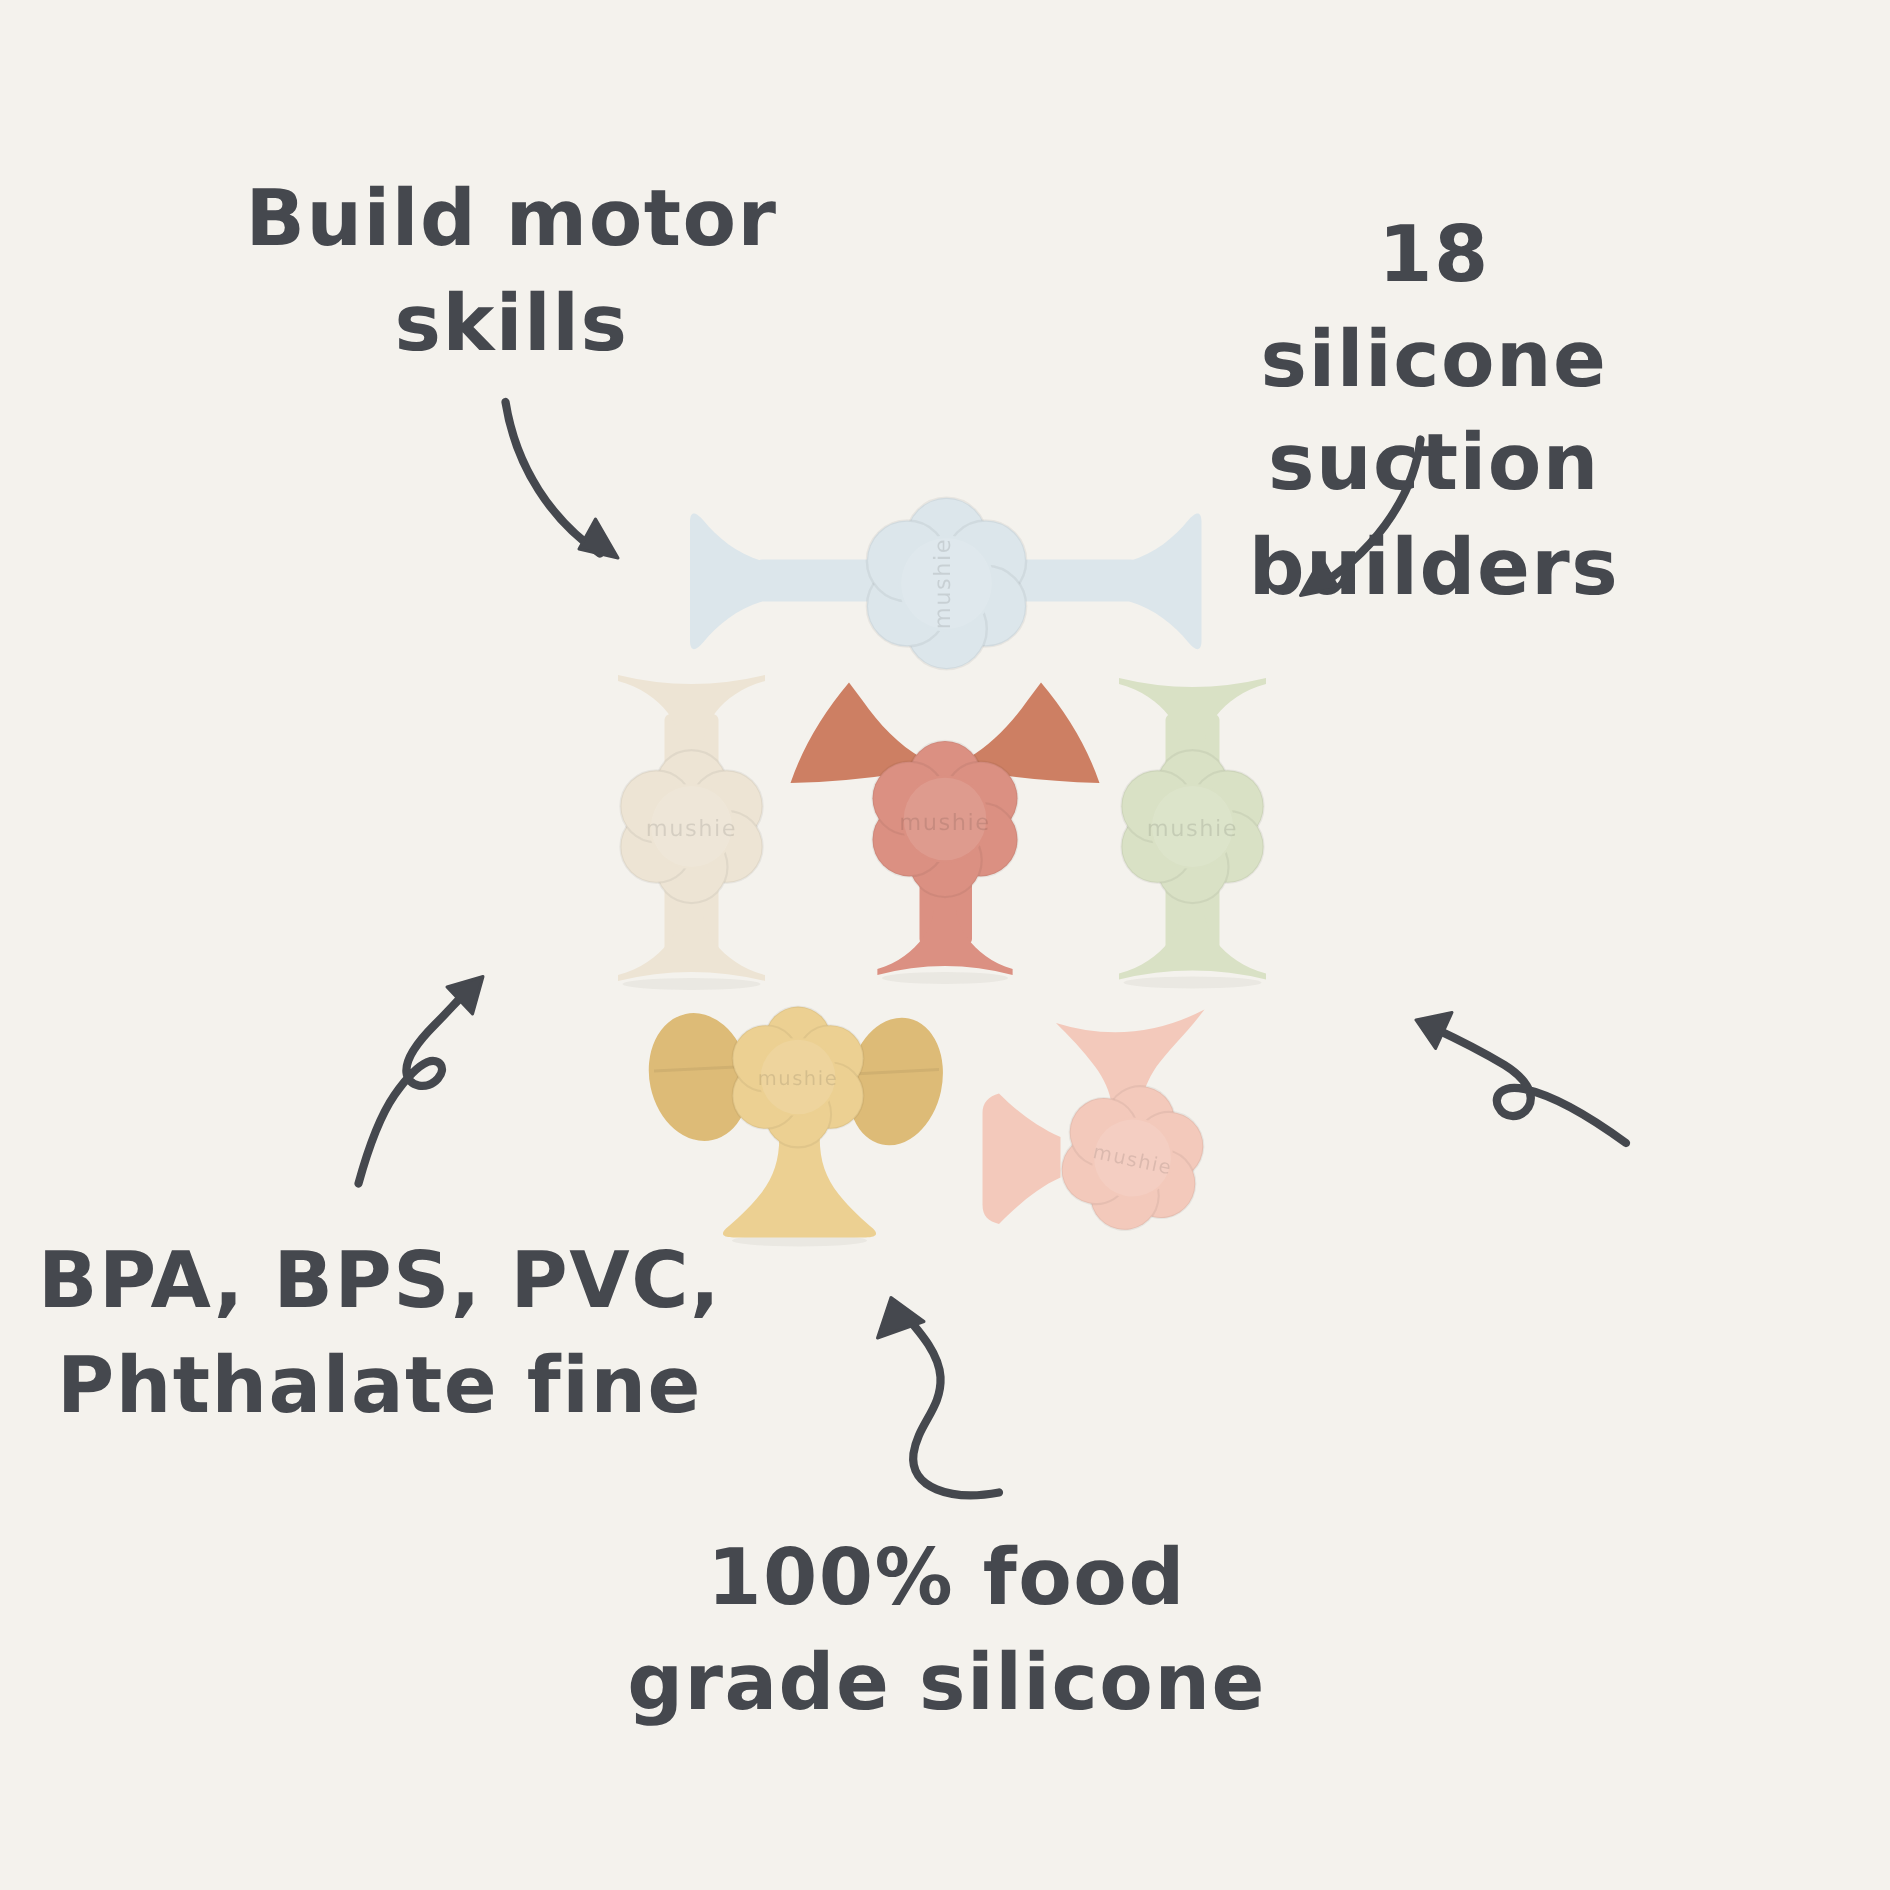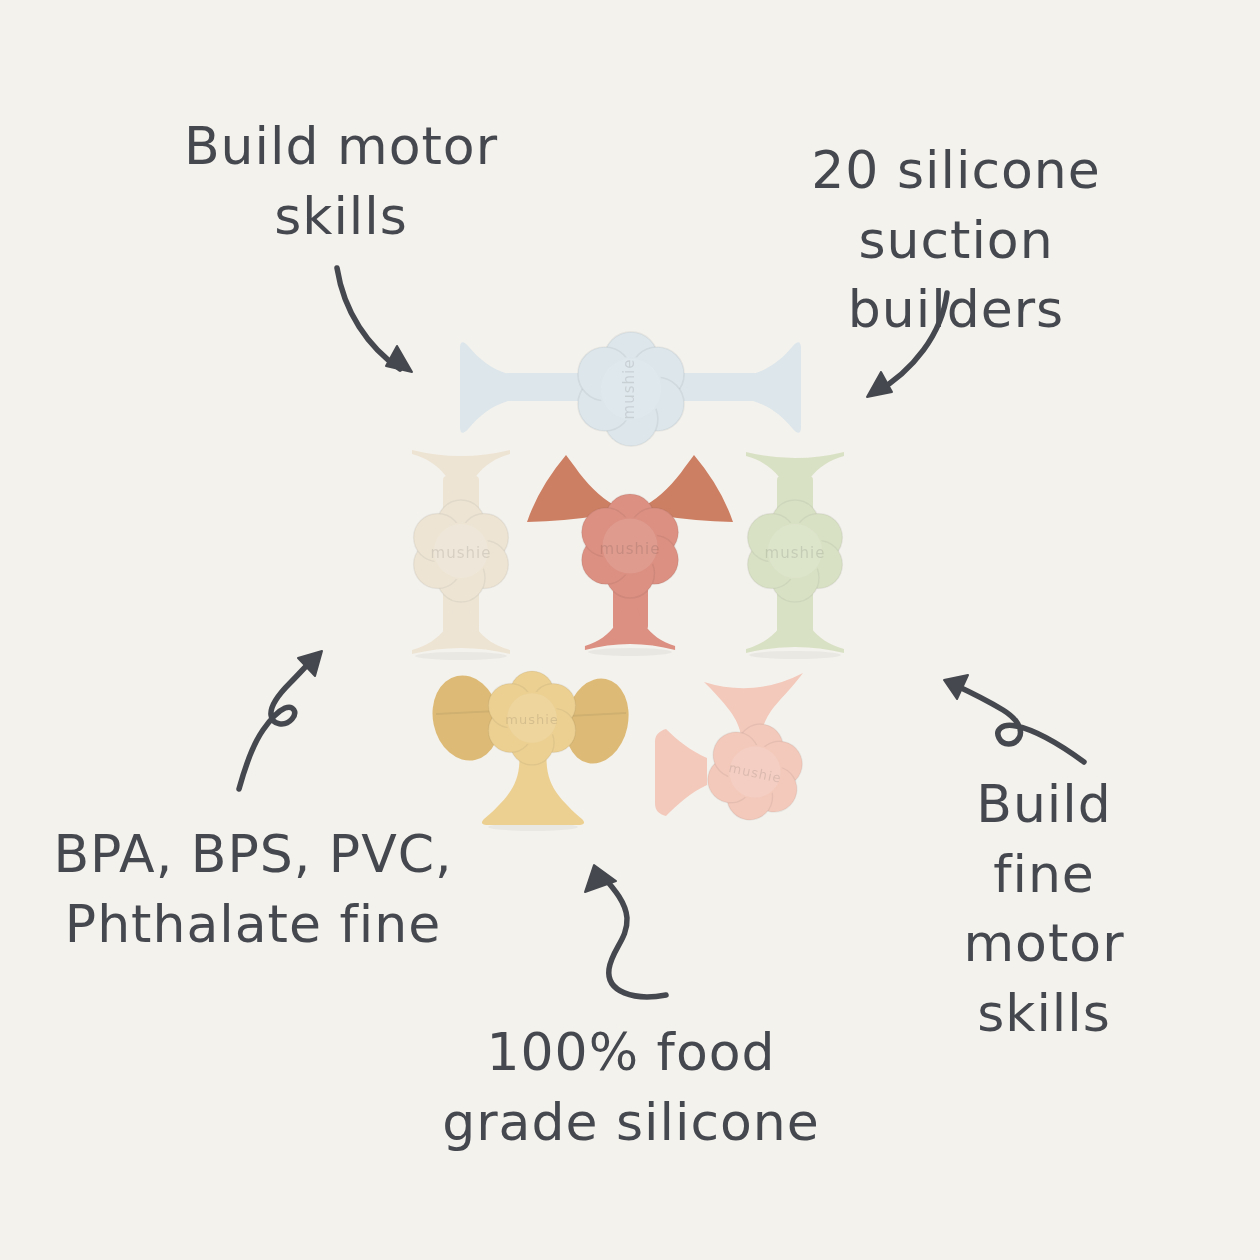--- a/index.html
+++ b/index.html
@@ -8,49 +8,47 @@
   .art{position:absolute;left:0;top:0;width:1260px;height:1260px;}
   .label{
     position:absolute;
     transform:translateX(-50%);
     color:var(--ink,#45484e);
     font-size:52px;
     line-height:1.34;
     letter-spacing:1px;
     text-align:center;
     white-space:pre-line;
-    font-weight:400;
+    font-weight:700;
   }
   .emboss{
     font-family:"DejaVu Sans",sans-serif;
     font-size:15px;
     letter-spacing:1px;
     fill:rgba(0,0,0,0.10);
   }
   .emboss.small{font-size:13px;}
   .arrow{fill:none;stroke:var(--ink,#45484e);stroke-width:5.5;stroke-linecap:round;stroke-linejoin:round;}
   .ahead{fill:var(--ink,#45484e);stroke:var(--ink,#45484e);stroke-width:2;stroke-linejoin:round;}
   .petal{stroke:rgba(0,0,0,0.05);stroke-width:1.5;}
 </style>
 </head>
 <body>
 
 <div class="canvas">
 
   <div class="label" style="left:341px;top:112px;">Build motor
 skills</div>
 
-  <div class="label" style="left:956px;top:136px;">20 silicone
+  <div class="label" style="left:956px;top:136px;">18 silicone
 suction builders</div>
 
   <div class="label" style="left:253px;top:820px;">BPA, BPS, PVC,
 Phthalate fine</div>
 
-  <div class="label" style="left:1044px;top:770px;">Build fine
-motor skills</div>
 
   <div class="label" style="left:631px;top:1018px;text-align:center;">100% food
 grade silicone</div>
 
   <svg class="art" viewBox="0 0 1260 1260">
     <defs>
       <path id="vcup" d="M -49 0 Q 0 12 49 0 L 49 4 C 34 8 23 16 16 25 C 11 31 9 37 8 43 L -8 43 C -9 37 -11 31 -16 25 C -23 16 -34 8 -49 4 Z"></path>
       <path id="hcupL" d="M 508 374 C 491 369 478 358 469 347 C 464 341 460 340 460 348 L 460 427 C 460 435 464 434 469 428 C 478 417 491 406 508 401 Z"></path>
       <g id="flower6">
         <circle class="petal" cx="0" cy="-27" r="24"></circle>

